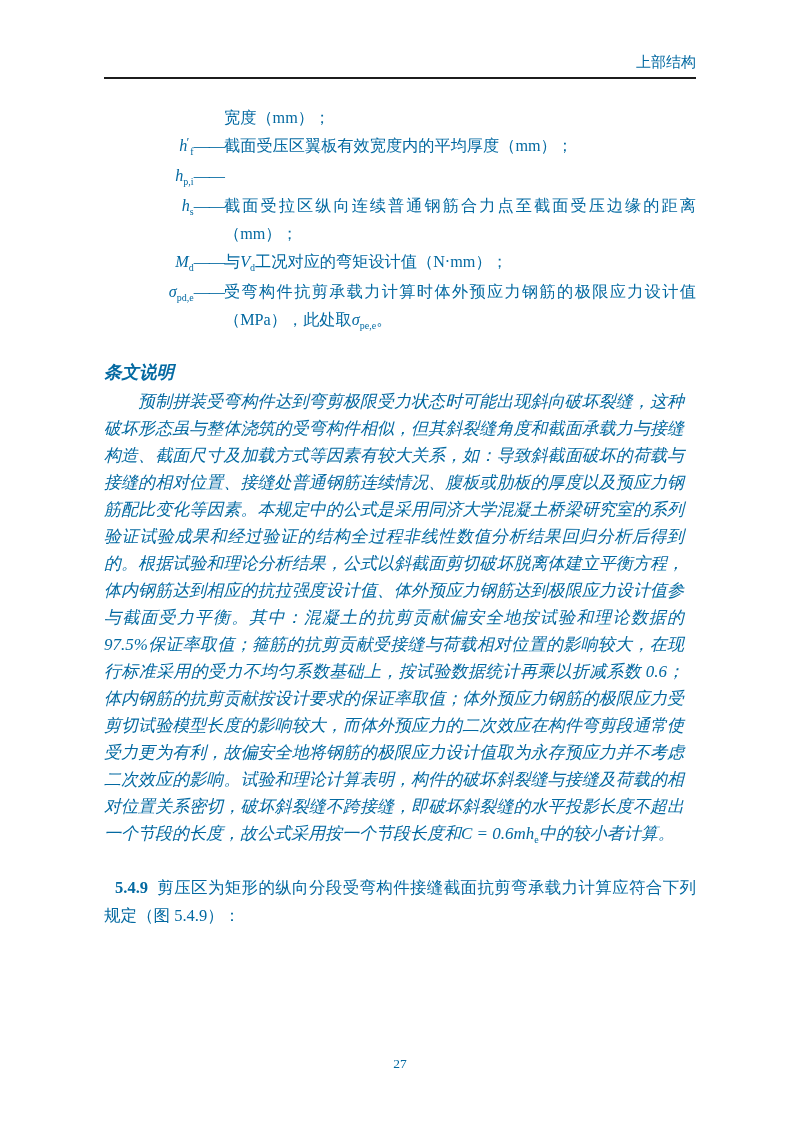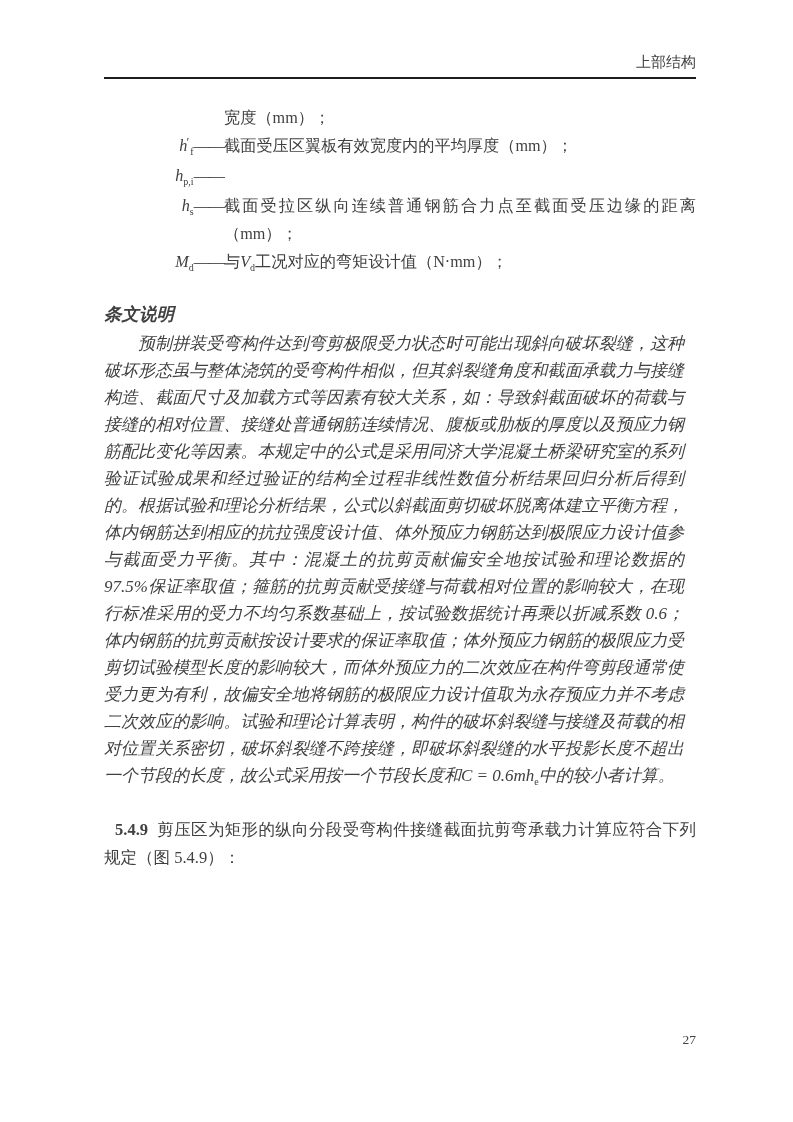--- a/index.html
+++ b/index.html
@@ -1,19 +1,19 @@
 <!DOCTYPE html>
 <html><head>
 <meta charset="utf-8">
 <style>
   html,body{margin:0;padding:0;background:#888;}
   .page{
     width:793px;height:1122px;background:#ffffff;position:relative;
     font-family:"Liberation Serif","DejaVu Serif",serif;
-    color:#404040;overflow:hidden;
+    color:#0369a1;overflow:hidden;
   }
   .content{position:absolute;left:104px;top:0;width:592px;}
 
   
   .running-header{
     margin-top:52px;text-align:right;font-size:15px;line-height:20px;
     padding-bottom:5px;border-bottom:2px solid #1c1c1c;
   }
 
   
@@ -39,22 +39,22 @@
 
   
   .section-clause{
     margin:25px 0 12px 0;font-size:16.5px;line-height:28px;font-style:normal;
     text-align:justify;text-justify:inter-ideograph;text-indent:11px;
   }
   .clause-num{font-weight:bold;margin-right:9px;font-style:normal;}
 
   
   .page-number{
-    position:absolute;top:1032px;left:104px;width:592px;
-    text-align:right;font-size:13.5px;
+    position:absolute;top:1056px;left:104px;width:592px;
+    text-align:center;font-size:13.5px;
   }
 </style>
 </head>
 <body>
 
 <div class="page">
   <div class="content">
 
     <div class="running-header">
       <span>上部结构</span>
@@ -87,20 +87,26 @@
         <div class="def-text">截面受拉区纵向连续普通钢筋合力点至截面受压边缘的距离（mm）；</div>
       </div>
 
       <div class="def-row">
         <div class="def-symbol">
           <span class="sym"><i>M</i><sub class="ss">d</sub></span><span class="dash">——</span>
         </div>
         <div class="def-text math"><span>与</span><i>V</i><sub class="ss">d</sub><span>工况对应的弯矩设计值（N·mm）；</span></div>
       </div>
 
+      <div class="def-row">
+        <div class="def-symbol">
+          <span class="sym"><i>σ</i><sub class="ss">pd,e</sub></span><span class="dash">——</span>
+        </div>
+        <div class="def-text math"><span>受弯构件抗剪承载力计算时体外预应力钢筋的极限应力设计值（MPa），此处取</span><i>σ</i><sub class="ss">pe,e</sub><span>。</span></div>
+      </div>
 
     </section>
 
     <h3 class="commentary-heading">条文说明</h3>
 
     <p class="commentary-body"><span>预制拼装受弯构件达到弯剪极限受力状态时可能出现斜向破坏裂缝，这种破坏形态虽与整体浇筑的受弯构件相似，但其斜裂缝角度和截面承载力与接缝构造、截面尺寸及加载方式等因素有较大关系，如：导致斜截面破坏的荷载与接缝的相对位置、接缝处普通钢筋连续情况、腹板或肋板的厚度以及预应力钢筋配比变化等因素。本规定中的公式是采用同济大学混凝土桥梁研究室的系列验证试验成果和经过验证的结构全过程非线性数值分析结果回归分析后得到的。根据试验和理论分析结果，公式以斜截面剪切破坏脱离体建立平衡方程，体内钢筋达到相应的抗拉强度设计值、体外预应力钢筋达到极限应力设计值参与截面受力平衡。其中：混凝土的抗剪贡献偏安全地按试验和理论数据的 97.5%保证率取值；箍筋的抗剪贡献受接缝与荷载相对位置的影响较大，在现行标准采用的受力不均匀系数基础上，按试验数据统计再乘以折减系数 0.6；体内钢筋的抗剪贡献按设计要求的保证率取值；体外预应力钢筋的极限应力受剪切试验模型长度的影响较大，而体外预应力的二次效应在构件弯剪段通常使受力更为有利，故偏安全地将钢筋的极限应力设计值取为永存预应力并不考虑二次效应的影响。试验和理论计算表明，构件的破坏斜裂缝与接缝及荷载的相对位置关系密切，破坏斜裂缝不跨接缝，即破坏斜裂缝的水平投影长度不超出一个节段的长度，故公式采用按一个节段长度和</span><i class="var">C</i><span class="upr"> = 0.6</span><i class="var">mh</i><sub class="ss">e</sub><span>中的较小者计算。</span></p>
 
     <p class="section-clause"><b class="clause-num">5.4.9</b><span>剪压区为矩形的纵向分段受弯构件接缝截面抗剪弯承载力计算应符合下列规定（图 5.4.9）：</span></p>
 
   </div>

